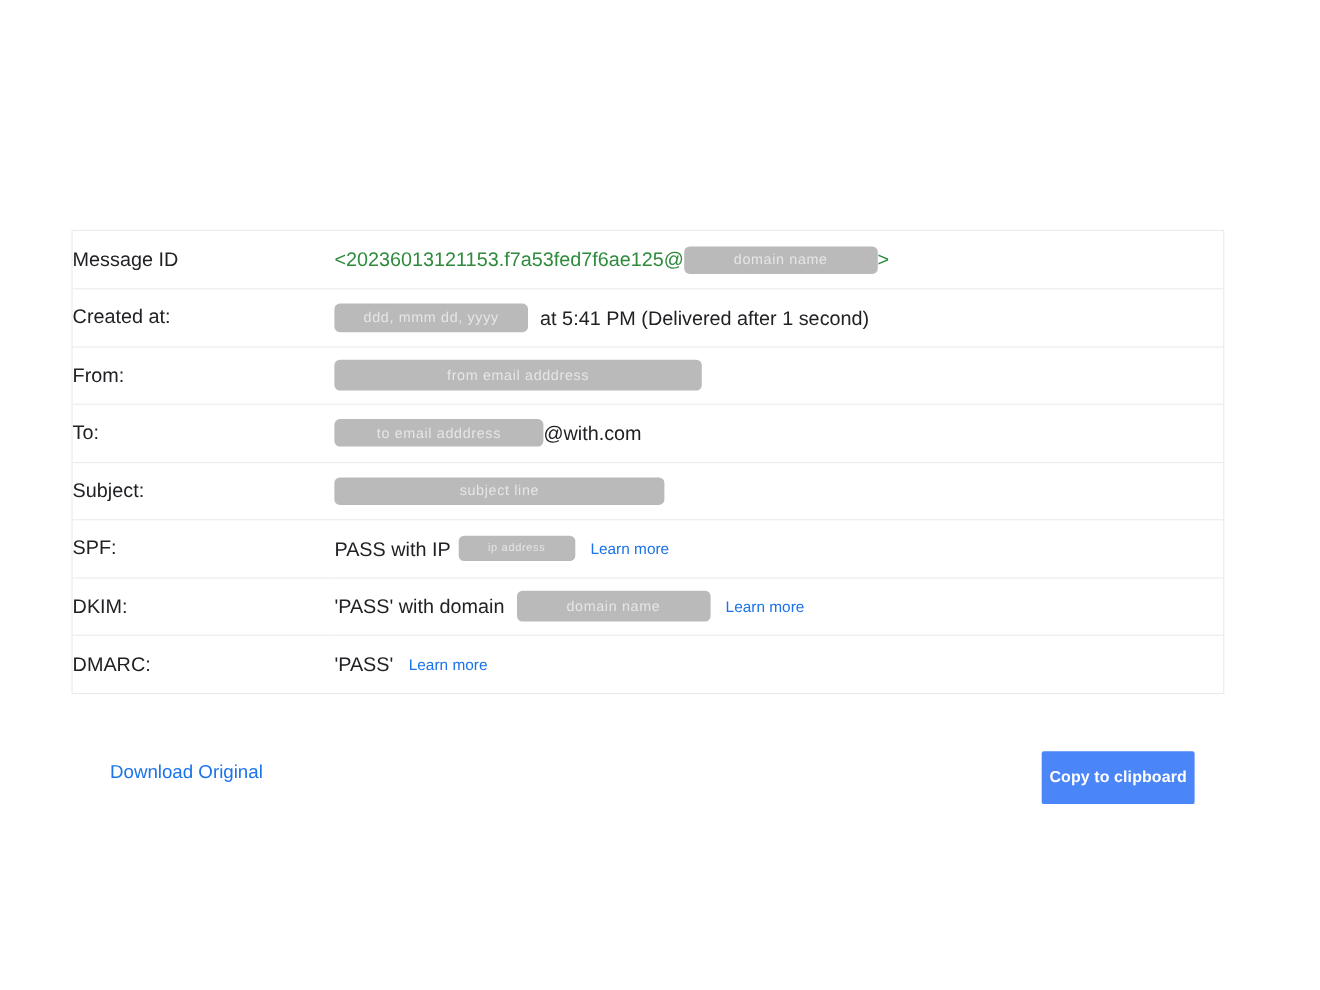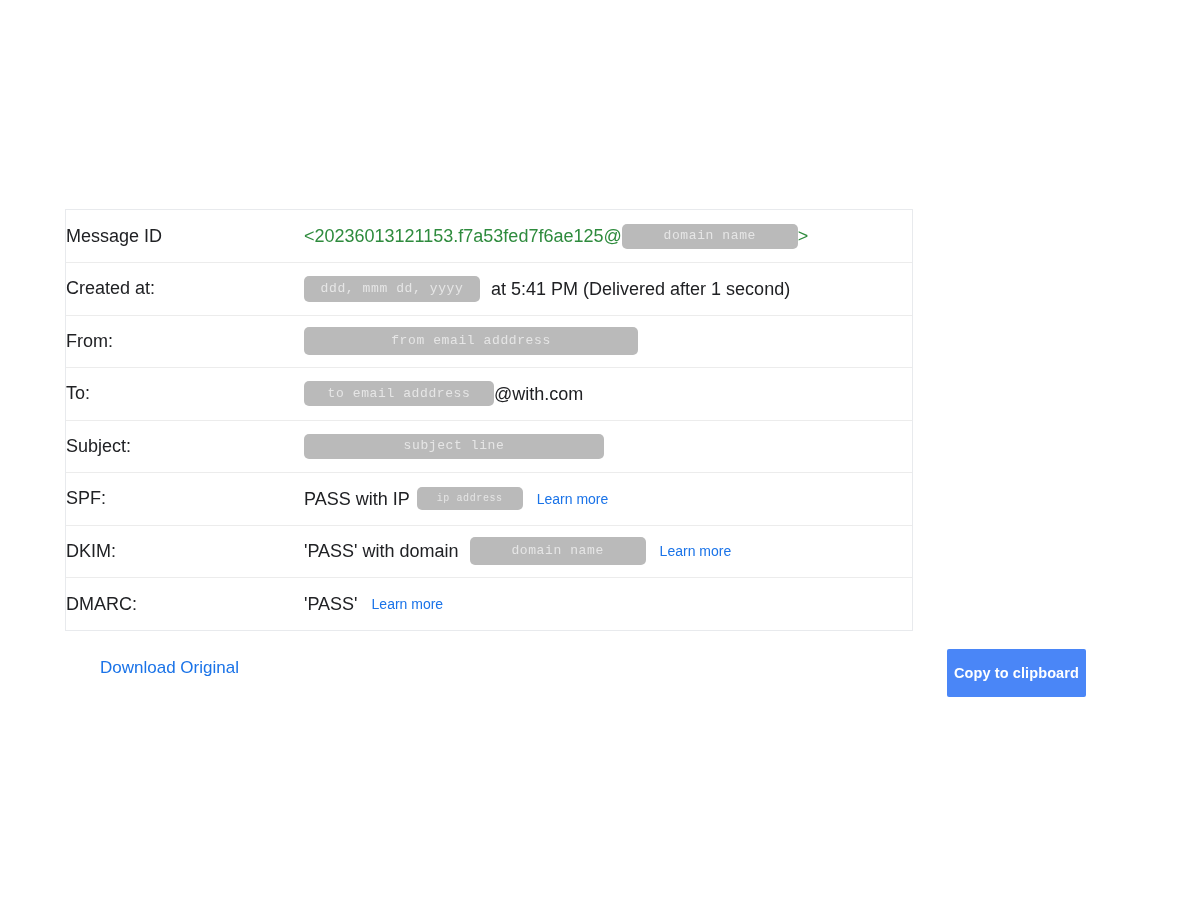--- a/index.html
+++ b/index.html
@@ -34,21 +34,21 @@
     color: #202124;
     letter-spacing: 0.1px;
     white-space: nowrap;
   }
 
   
   .details-table {
     position: absolute;
     left: 65px;
     top: 209px;
-    width: 848px;
+    width: 1048px;
     border: 1px solid #e8eaed;
     border-collapse: collapse;
     background: #ffffff;
     box-sizing: border-box;
   }
   .details-table table {
     width: 100%;
     border-collapse: collapse;
     table-layout: fixed;
   }
@@ -83,21 +83,21 @@
   }
 
   
   .redact {
     display: inline-flex;
     align-items: center;
     justify-content: center;
     background: #bababa;
     border-radius: 5px;
     color: #e6e6e6;
-    font-family: Liberation Mono, monospace;
+    font-family: Liberation Sans, sans-serif;
     font-size: 13px;
     letter-spacing: 0.6px;
     height: 25px;
     box-sizing: border-box;
     vertical-align: middle;
     padding: 0 8px;
     user-select: none;
   }
   .redact-domain-msgid { width: 176px; }
   .redact-date        { width: 176px; height: 26px; }
@@ -124,21 +124,21 @@
     color: #1a73e8;
     text-decoration: none;
     font-size: 14px;
     cursor: pointer;
   }
 
   
   .footer {
     position: absolute;
     left: 65px;
-    top: 646px;
+    top: 680px;
     width: 1048px;
     height: 56px;
   }
   .download-link {
     position: absolute;
     left: 35px;
     top: 12px;
     font-size: 17px;
     color: #1a73e8;
     text-decoration: none;

